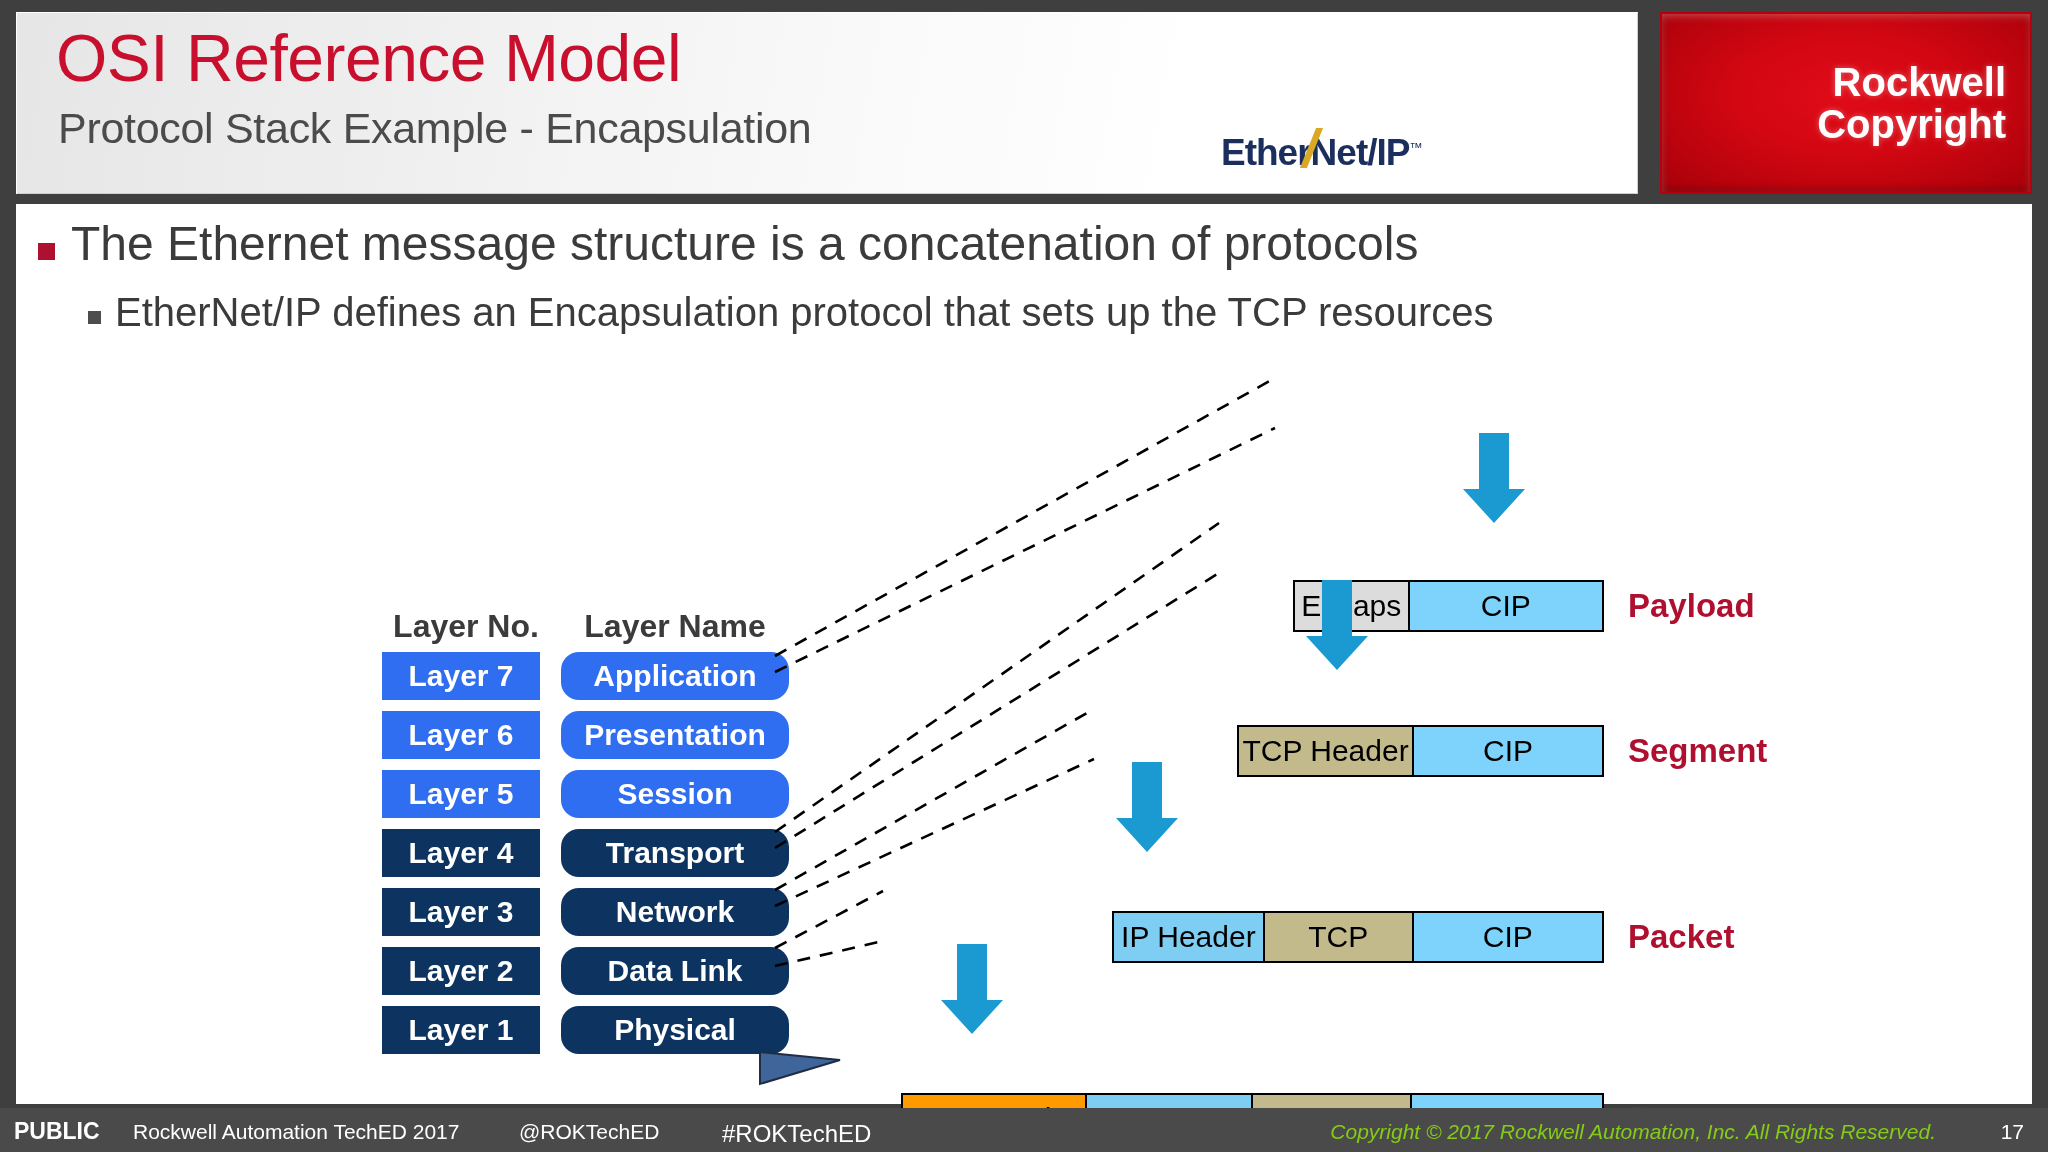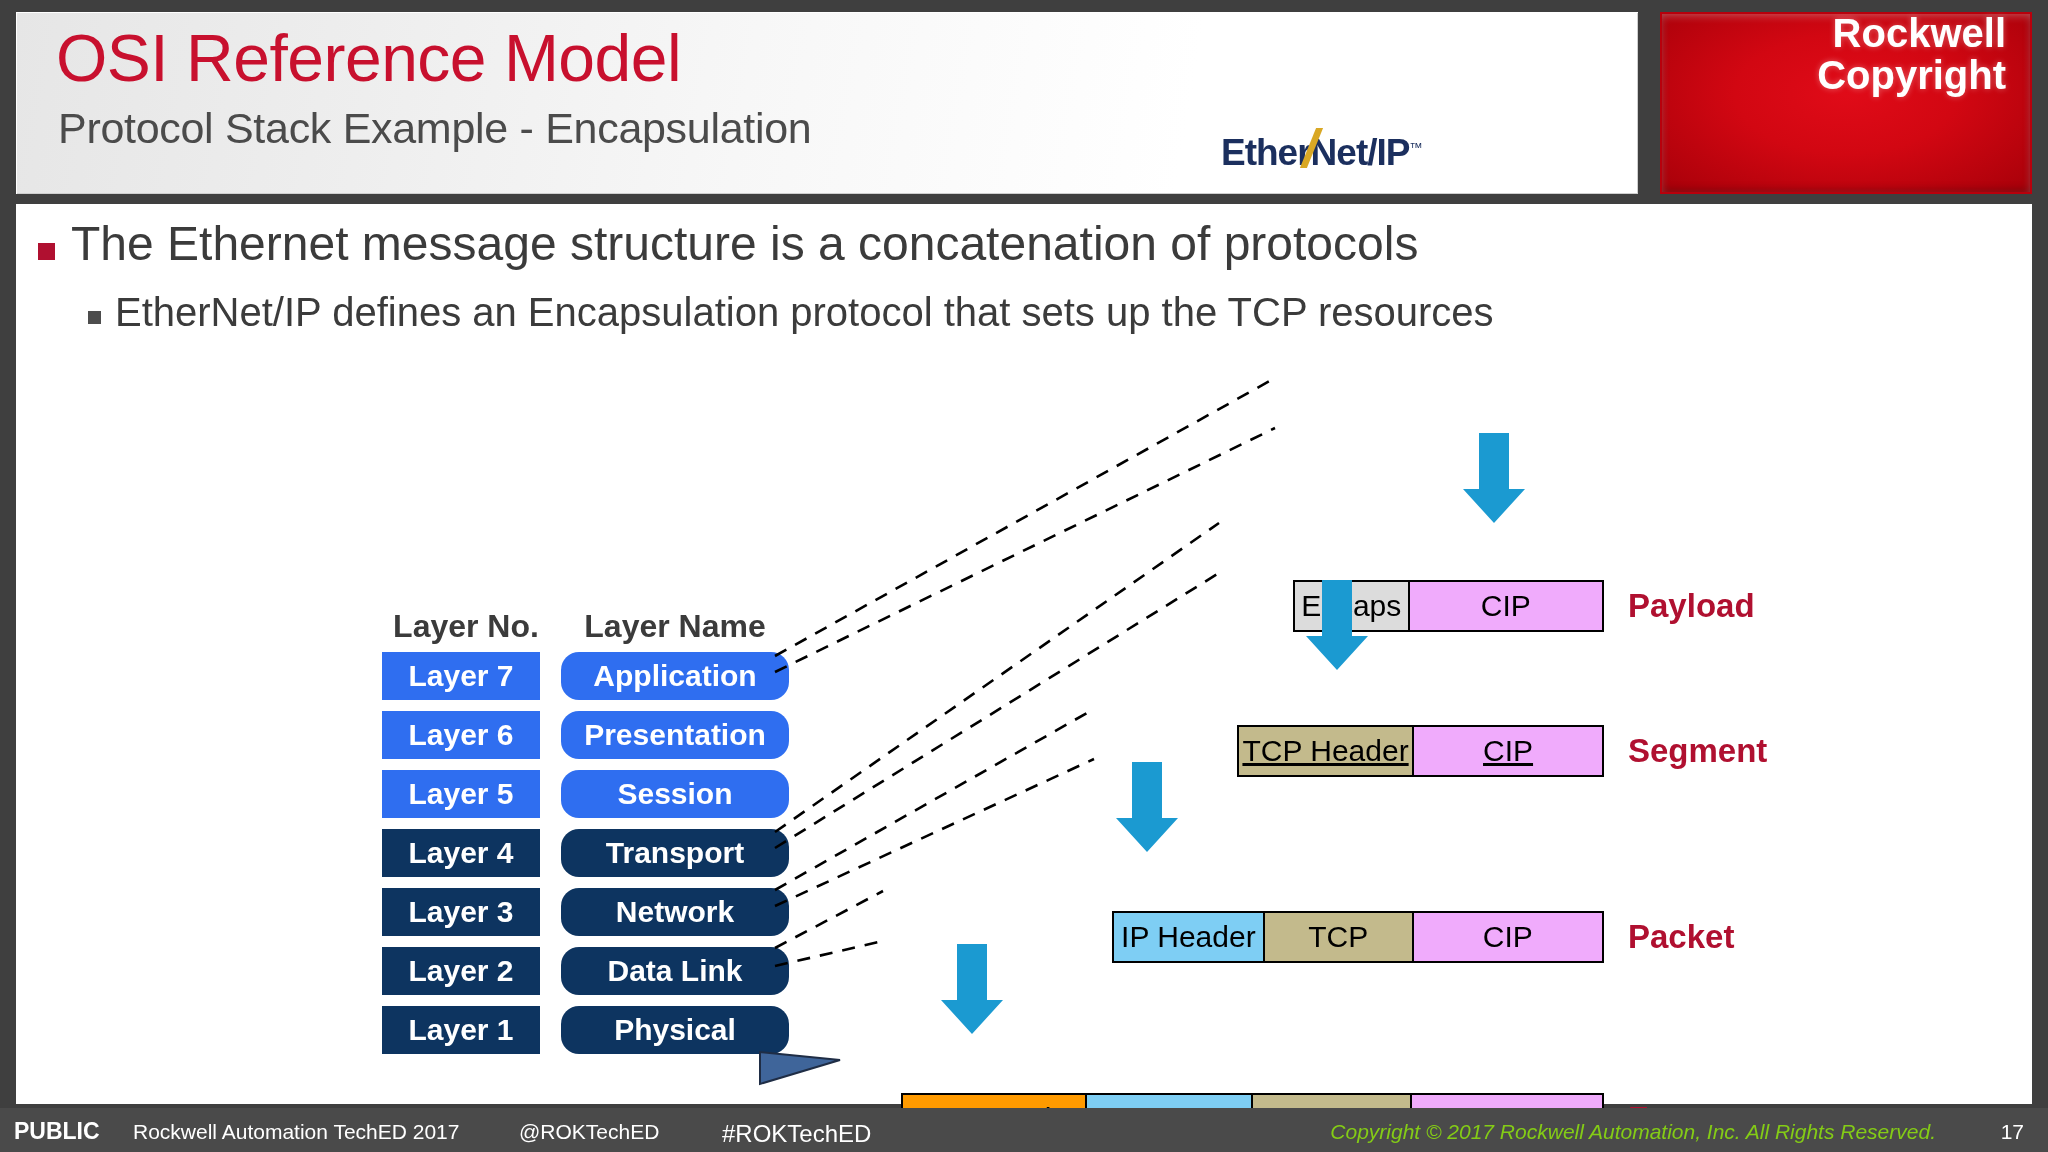--- a/index.html
+++ b/index.html
@@ -40,21 +40,21 @@
     position:absolute;left:-3px;top:-4px;width:7px;height:40px;
     background:#d9a825;transform:skewX(-22deg);
   }
   .enip-tm{font-size:13px;vertical-align:super;font-weight:normal;color:#1b2f5e;}
 
   .rockwell-logo{
     position:absolute;left:1660px;top:12px;width:372px;height:182px;
     background:radial-gradient(ellipse at 50% 45%, #e00b18 0%, #d20712 42%, #a60009 100%);
     box-shadow:inset 0 0 0 2px #b8000c, inset 0 3px 10px rgba(255,255,255,.35),
                inset 0 -3px 10px rgba(0,0,0,.35);
-    display:flex;justify-content:flex-end;
+    display:flex;align-items:center;justify-content:flex-end;
   }
   .rockwell-logo .rk-txt{
     color:#ffffff;font-weight:bold;font-size:40px;line-height:1.06;
     text-align:right;padding-right:26px;letter-spacing:0px;
     text-shadow:0 0 6px rgba(255,255,255,.35);
   }
 
   
   .body-panel{
     position:absolute;left:16px;top:204px;width:2016px;height:900px;
@@ -88,21 +88,21 @@
 
   
   .prow{position:absolute;display:flex;height:52px;border:2px solid #000;box-sizing:border-box;}
   .pcell{
     display:flex;align-items:center;justify-content:center;
     font-size:30px;color:#000;white-space:nowrap;
     border-right:2px solid #000;box-sizing:border-box;
   }
   .pcell:last-child{border-right:none;}
   .c-encaps{background:#dcdcdc;}
-  .c-cip{background:#f0abfc;}
+  .c-cip{background:#7dd3fc;}
   .c-tcp{background:#c3ba8c;}
   .c-ip{background:#7ecef4;}
   .c-enet{background:#ff9a00;}
 
   .rlabel{
     position:absolute;font-size:33px;font-weight:bold;color:#b01030;white-space:nowrap;
   }
 
   
   .footer{
@@ -176,21 +176,21 @@
       <div class="lbox num lower" style="top:802px">Layer 1</div>
       <div class="lbox nam lower" style="top:802px">Physical</div>
     </div>
 
     <div class="prow" style="left:1277px;top:376px;width:311px;">
       <div class="pcell c-encaps" style="width:116px">Encaps</div>
       <div class="pcell c-cip" style="width:195px">CIP</div>
     </div>
     <div class="rlabel" style="left:1612px;top:383px;">Payload</div>
 
-    <div class="prow" style="left:1221px;top:521px;width:367px;text-decoration:underline;">
+    <div class="prow" style="left:1221px;top:521px;width:367px;">
       <div class="pcell c-tcp" style="width:177px">TCP Header</div>
       <div class="pcell c-cip" style="width:190px">CIP</div>
     </div>
     <div class="rlabel" style="left:1612px;top:528px;">Segment</div>
 
     <div class="prow" style="left:1096px;top:707px;width:492px;">
       <div class="pcell c-ip" style="width:152px">IP Header</div>
       <div class="pcell c-tcp" style="width:150px">TCP</div>
       <div class="pcell c-cip" style="width:190px">CIP</div>
     </div>

